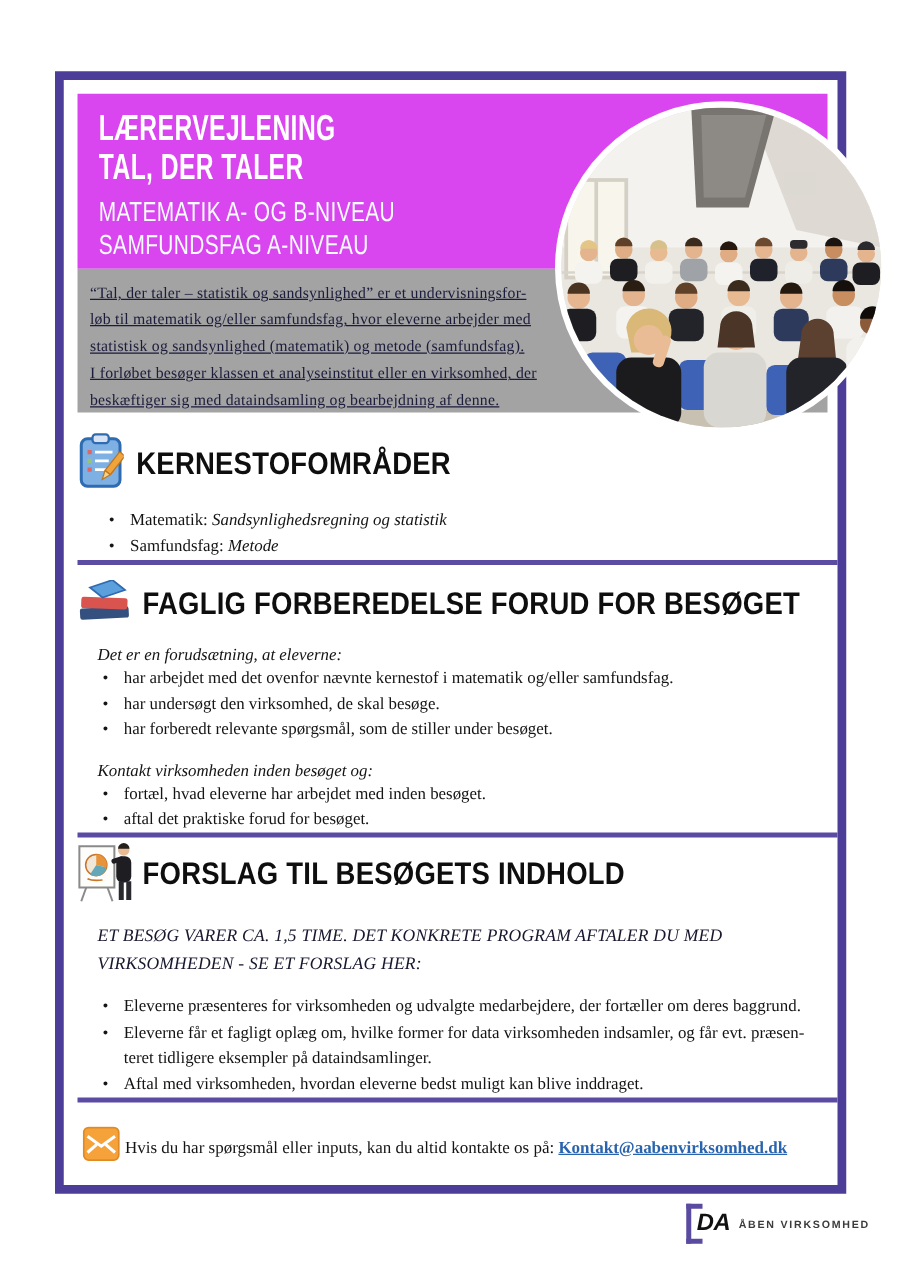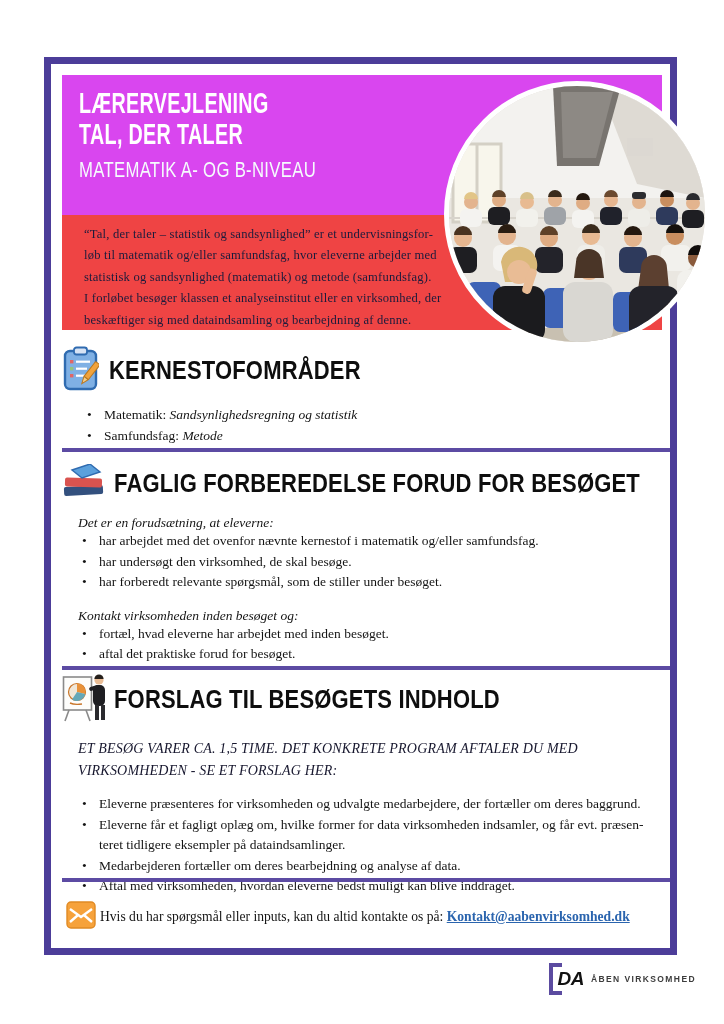--- a/index.html
+++ b/index.html
@@ -16,21 +16,21 @@
   .title-line { color:#fff; font-family:"Liberation Sans", sans-serif; font-weight:700;
                 font-size:29px; line-height:31px; letter-spacing:.5px; white-space:nowrap; }
   .subtitle-line { color:#F5FCFD; font-family:"Liberation Sans", sans-serif; font-weight:400;
                    font-size:22px; line-height:26px; letter-spacing:.4px; white-space:nowrap; }
   .sub1 { margin-top:7px; }
   .cond { display:inline-block; transform:scaleX(.68); transform-origin:0 50%; }
   .cond2 { display:inline-block; transform:scaleX(.76); transform-origin:0 50%; }
 
   
   .intro-box { position:absolute; left:62px; top:215px; width:600px; height:115px;
-               background:#ef4444; padding:9px 0 0 22px; color:#1B1B3C; }
+               background:#a3a3a3; padding:9px 0 0 10px; color:#1B1B3C;text-decoration:underline; }
   .intro-line { font-size:12.6px; line-height:21.4px; white-space:nowrap; letter-spacing:.2px; }
 
   
   .photo { position:absolute; left:444px; top:81px; width:266px; height:266px; border-radius:50%;
            border:5px solid #fff; overflow:hidden; background:#E8E5DF; z-index:5; }
   .photo svg { display:block; }
 
   
   .sec { position:absolute; left:62px; }
   .sec-head { display:flex; align-items:center; gap:10px; }
@@ -69,20 +69,21 @@
 <body>
 
 <div class="page">
 
   <div class="frame"></div>
 
   <div class="header-box">
     <div class="title-line"><span class="cond">LÆRERVEJLENING</span></div>
     <div class="title-line"><span class="cond">TAL, DER TALER</span></div>
     <div class="subtitle-line sub1"><span class="cond2">MATEMATIK A- OG B-NIVEAU</span></div>
+    <div class="subtitle-line"><span class="cond2">SAMFUNDSFAG A-NIVEAU</span></div>
   </div>
 
   <div class="intro-box">
     <div class="intro-line">“Tal, der taler – statistik og sandsynlighed” er et undervisningsfor-</div>
     <div class="intro-line">løb til matematik og/eller samfundsfag, hvor eleverne arbejder med</div>
     <div class="intro-line">statistisk og sandsynlighed (matematik) og metode (samfundsfag).</div>
     <div class="intro-line">I forløbet besøger klassen et analyseinstitut eller en virksomhed, der</div>
     <div class="intro-line">beskæftiger sig med dataindsamling og bearbejdning af denne.</div>
   </div>
 
@@ -248,21 +249,20 @@
           <rect x="33" y="33" width="4" height="15" fill="#2A2A2E"></rect>
           <rect x="39" y="33" width="4" height="15" fill="#2A2A2E"></rect>
         </svg>
       </span>
       <span class="sec-title"><span class="cond" style="transform:scaleX(.88);">FORSLAG TIL BESØGETS INDHOLD</span></span>
     </div>
     <div class="p-intro">ET BESØG VARER CA. 1,5 TIME. DET KONKRETE PROGRAM AFTALER DU MED VIRKSOMHEDEN - SE ET FORSLAG HER:</div>
     <ul class="blist p-list">
       <li>Eleverne præsenteres for virksomheden og udvalgte medarbejdere, der fortæller om deres baggrund.</li>
       <li>Eleverne får et fagligt oplæg om, hvilke former for data virksomheden indsamler, og får evt. præsen-teret tidligere eksempler på dataindsamlinger.</li>
-      <li>Medarbejderen fortæller om deres bearbejdning og analyse af data.</li>
       <li>Aftal med virksomheden, hvordan eleverne bedst muligt kan blive inddraget.</li>
     </ul>
   </div>
 
   <div class="divider" style="top:878px;"></div>
 
   <div class="contact">
     <span class="icon">
       <svg width="30" height="28" viewBox="0 0 30 28">
         <rect x="1" y="1" width="28" height="26" rx="4" fill="#F6A23B" stroke="#E08A24" stroke-width="1.4"></rect>

